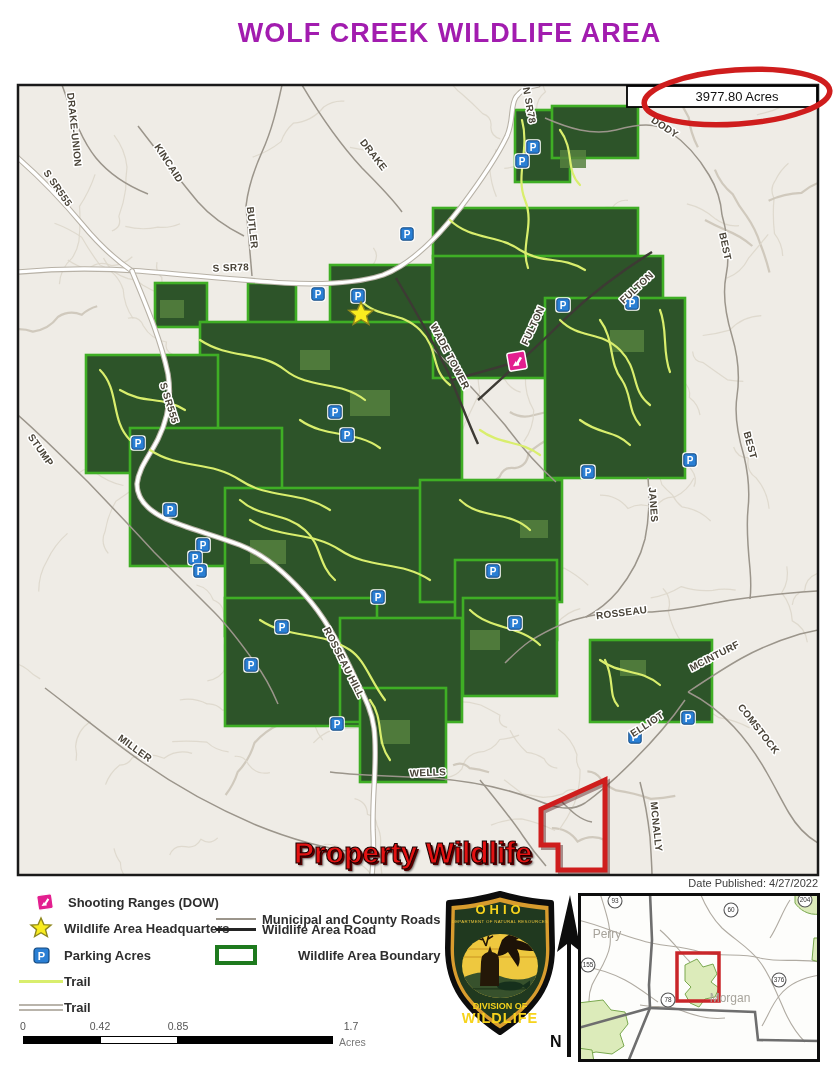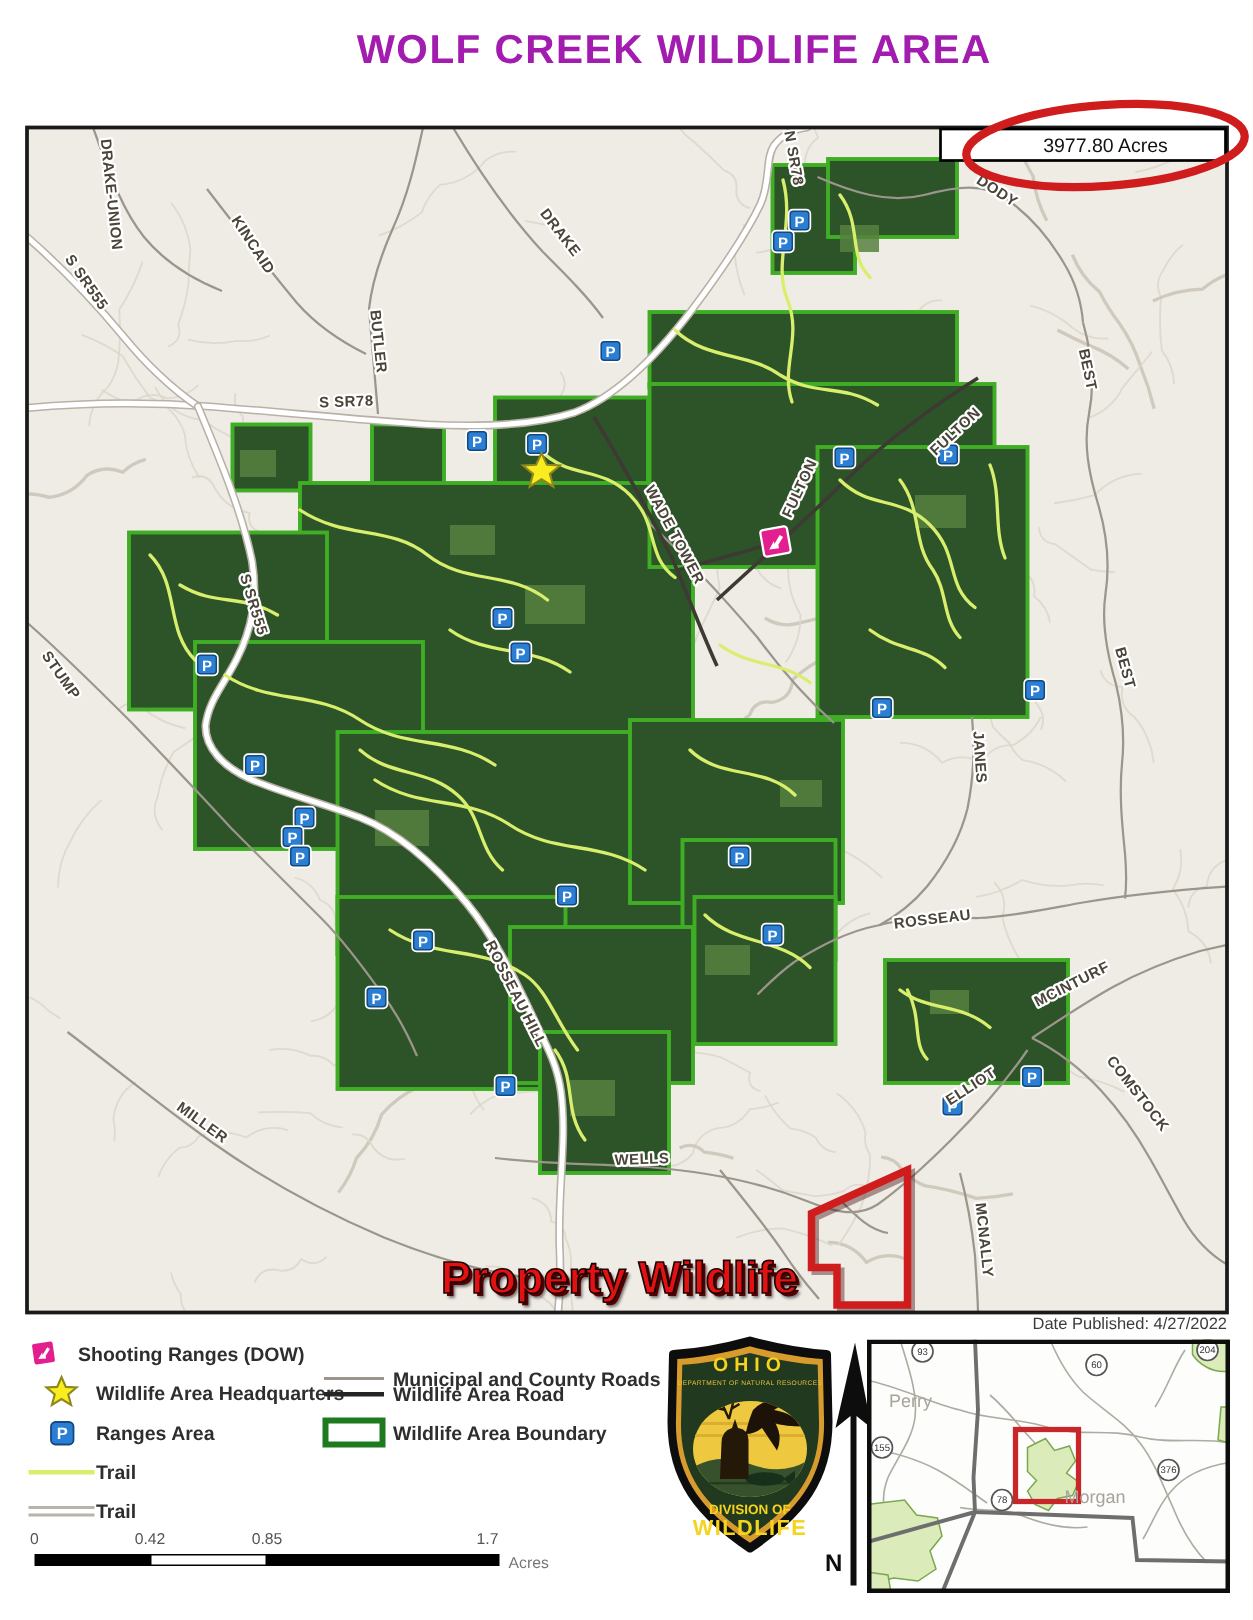--- a/index.html
+++ b/index.html
@@ -382,21 +382,21 @@
       <rect x="627" y="86" width="190" height="21" fill="#ffffff" stroke="#000" stroke-width="1.8"></rect>
       <text x="737" y="101" text-anchor="middle" font-size="13" fill="#111">3977.80 Acres</text>
       <ellipse cx="737" cy="97" rx="93" ry="27" fill="none" stroke="#cf1d1d" stroke-width="5.5" transform="rotate(-4 737 97)"></ellipse>
     </g>
   </svg>
 
   <div id="property-label">Property Wildlife</div>
 
   <div id="date-published">Date Published: 4/27/2022</div>
 
-  <div class="legend-row" style="left:6px;top:891px;">
+  <div class="legend-row" style="left:22px;top:891px;">
     <span class="legend-icon">
       <svg width="18" height="18" viewBox="0 0 18 18">
           <g transform="rotate(-8 9 9)">
         <rect x="1.5" y="1.5" width="15" height="15" rx="2" fill="#e31f8f" stroke="#fff" stroke-width="1.2"></rect>
         <path d="M5,12.5 L8.2,8.6 L8.2,10.2 L12,5.6 L13.6,7 L10.2,11 L10.2,12.8 Z" fill="#fff"></path>
       </g>
         </svg>
       </span>
     <span class="legend-label">Shooting Ranges (DOW)</span>
   </div>
@@ -408,21 +408,21 @@
       </span>
     <span class="legend-label">Wildlife Area Headquarters</span>
   </div>
   <div class="legend-row" style="left:18px;top:944px;">
     <span class="legend-icon">
       <svg width="17" height="17" viewBox="0 0 17 17">
         <rect x="1" y="1" width="15" height="15" rx="3" fill="#2a7fd4" stroke="#14497e" stroke-width="1.2"></rect>
         <text x="8.5" y="12.6" text-anchor="middle" font-size="11" font-weight="bold" fill="#fff">P</text>
         </svg>
       </span>
-    <span class="legend-label">Ranges Area</span>
+    <span class="legend-label">Parking Acres</span>
   </div>
   <div class="legend-row" style="left:18px;top:970px;text-align:right;">
     <span class="legend-icon">
       <span class="lg-line" style="width:44px;height:3px;background:#d9ee6d;"></span>
       </span>
     <span class="legend-label">Trail</span>
   </div>
   <div class="legend-row" style="left:18px;top:996px;">
     <span class="legend-icon">
       <span style="display:inline-block;width:44px;">
@@ -438,32 +438,32 @@
       <span class="lg-line" style="width:40px;height:2px;background:#9b958b;"></span>
       </span>
     <span class="legend-label">Municipal and County Roads</span>
   </div>
   <div class="legend-row" style="left:210px;top:918px;">
     <span class="legend-icon" style="flex-basis:52px;width:52px;">
       <span class="lg-line" style="width:40px;height:3px;background:#242424;"></span>
       </span>
     <span class="legend-label">Wildlife Area Road</span>
   </div>
-  <div class="legend-row" style="left:210px;top:944px;">
+  <div class="legend-row" style="left:210px;top:944px;gap:36px;">
     <span class="legend-icon" style="flex-basis:52px;width:52px;">
       <span class="lg-line" style="width:34px;height:12px;border:4px solid #1e7a1e;background:#fff;"></span>
       </span>
     <span class="legend-label">Wildlife Area Boundary</span>
   </div>
 
   <div id="scalebar-labels" style="position:absolute;left:0;top:1020px;width:400px;height:14px;">
     <span style="left:23px;">0</span>
     <span style="left:100px;">0.42</span>
     <span style="left:178px;">0.85</span>
-    <span style="left:325px;text-align:right;">1.7</span>
+    <span style="left:351px;text-align:right;">1.7</span>
   </div>
   <div id="scalebar">
     <span class="seg" style="left:0;width:77px;background:#000;"></span>
     <span class="seg" style="left:77px;width:78px;background:#fff;border:1.5px solid #000;"></span>
     <span class="seg" style="left:155px;width:155px;background:#000;"></span>
   </div>
   <div id="miles-label">Acres</div>
 
   <svg id="logo-svg" width="128" height="146" viewBox="0 0 128 146">
     <defs>

